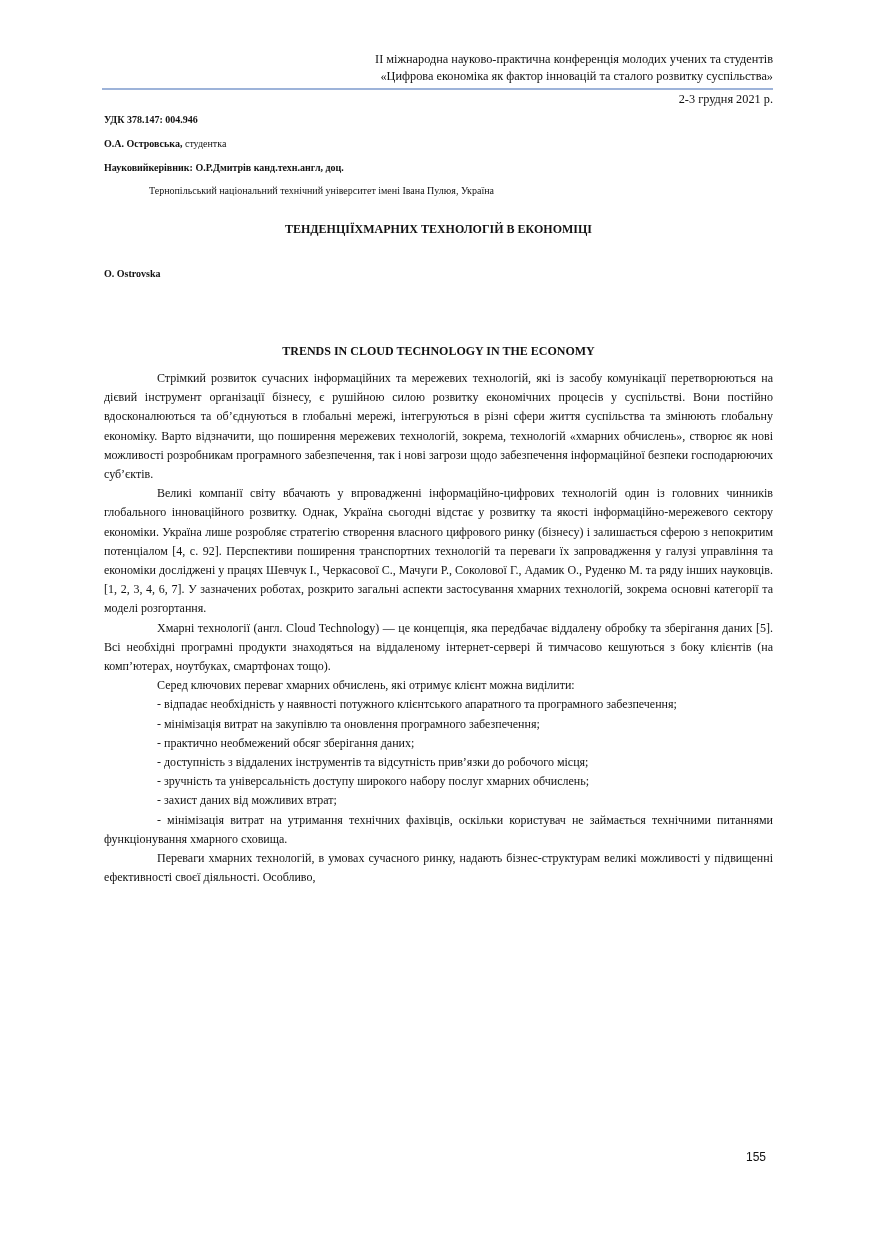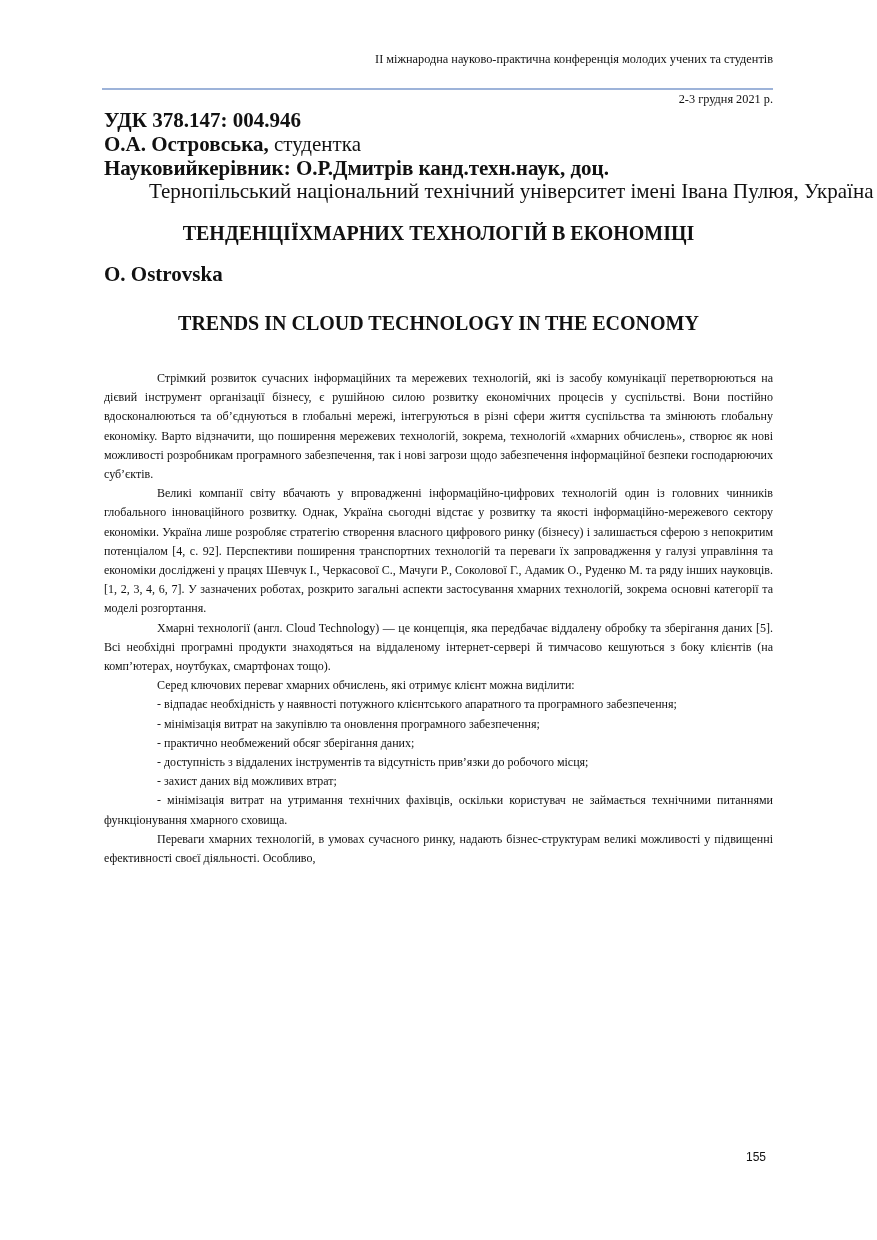--- a/index.html
+++ b/index.html
@@ -4,57 +4,59 @@
 <style>
   html, body { margin: 0; padding: 0; background: #ffffff; }
   body { width: 877px; height: 1240px; position: relative; overflow: hidden;
          font-family: "Liberation Serif", serif; color: #111; }
   .page { position: absolute; left: 0; top: 0; width: 877px; height: 1240px; border-radius: 15px; }
   .hdr { position: absolute; right: 104px; text-align: right; font-size: 12.3px; line-height: 17px; }
   .hdr1 { top: 51px; }
   .hdr2 { top: 68px; }
   .rule { position: absolute; left: 102px; width: 671px; top: 88px; height: 2px; background: #9db3d9; }
   .hdr3 { top: 91px; margin-left: 36px; }
-  .meta { position: absolute; left: 104px; font-size: 21px; line-height: 24px; }
+  .meta { position: absolute; left: 104px; font-size: 10px; line-height: 24px; }
   .b { font-weight: bold; }
-  .title { position: absolute; left: 0; width: 877px; text-align: center; font-weight: bold; font-size: 20px; font-family: Liberation Serif, serif; }
+  .title { position: absolute; left: 0; width: 877px; text-align: center; font-weight: bold; font-size: 12px; font-family: Liberation Serif, serif; }
   .body { position: absolute; left: 104px; width: 669px; top: 369px; font-size: 12px; line-height: 19.2px;
           text-align: justify; }
   .body p { margin: 0; text-indent: 53px; }
   .pgnum { position: absolute; left: 746px; top: 1150px; font-family: "Liberation Sans", sans-serif; font-size: 12px; }
 </style>
 </head>
 <body>
 
 <div class="page">
   <div class="hdr hdr1">ІІ міжнародна науково-практична конференція молодих учених та студентів</div>
+  <div class="hdr hdr2">«Цифрова економіка як фактор інновацій та сталого розвитку суспільства»</div>
   <div class="rule"></div>
   <div class="hdr hdr3">2-3 грудня 2021 р.</div>
 
   <div class="meta b" style="top:108px;">УДК 378.147: 004.946</div>
   <div class="meta" style="top:132px;">
     <span class="b">О.А. Островська,</span><span> студентка</span>
   </div>
-  <div class="meta b" style="top:156px;">Науковийкерівник: О.Р.Дмитрів канд.техн.наук, доц.</div>
+  <div class="meta b" style="top:156px;">Науковийкерівник: О.Р.Дмитрів канд.техн.англ, доц.</div>
   <div class="meta" style="top:179px;margin-left:45px;">Тернопільський національний технічний університет імені Івана Пулюя, Україна</div>
 
   <div class="title" style="top:222px;">ТЕНДЕНЦІЇХМАРНИХ ТЕХНОЛОГІЙ В ЕКОНОМІЦІ</div>
 
   <div class="meta b" style="top:262px;">O. Ostrovska</div>
 
-  <div class="title" style="top:312px;text-align:center;">TRENDS IN CLOUD TECHNOLOGY IN THE ECONOMY</div>
+  <div class="title" style="top:344px;text-align:center;">TRENDS IN CLOUD TECHNOLOGY IN THE ECONOMY</div>
 
   <div class="body">
     <p>Стрімкий розвиток сучасних інформаційних та мережевих технологій, які із засобу комунікації перетворюються на дієвий інструмент організації бізнесу, є рушійною силою розвитку економічних процесів у суспільстві. Вони постійно вдосконалюються та об’єднуються в глобальні мережі, інтегруються в різні сфери життя суспільства та змінюють глобальну економіку. Варто відзначити, що поширення мережевих технологій, зокрема, технологій «хмарних обчислень», створює як нові можливості розробникам програмного забезпечення, так і нові загрози щодо забезпечення інформаційної безпеки господарюючих суб’єктів.</p>
     <p>Великі компанії світу вбачають у впровадженні інформаційно-цифрових технологій один із головних чинників глобального інноваційного розвитку. Однак, Україна сьогодні відстає у розвитку та якості інформаційно-мережевого сектору економіки. Україна лише розробляє стратегію створення власного цифрового ринку (бізнесу) і залишається сферою з непокритим потенціалом [4, с. 92]. Перспективи поширення транспортних технологій та переваги їх запровадження у галузі управління та економіки досліджені у працях Шевчук І., Черкасової С., Мачуги Р., Соколової Г., Адамик О., Руденко М. та ряду інших науковців. [1, 2, 3, 4, 6, 7]. У зазначених роботах, розкрито загальні аспекти застосування хмарних технологій, зокрема основні категорії та моделі розгортання.</p>
     <p>Хмарні технології (англ. Cloud Technology) — це концепція, яка передбачає віддалену обробку та зберігання даних [5]. Всі необхідні програмні продукти знаходяться на віддаленому інтернет-сервері й тимчасово кешуються з боку клієнтів (на комп’ютерах, ноутбуках, смартфонах тощо).</p>
     <p>Серед ключових переваг хмарних обчислень, які отримує клієнт можна виділити:</p>
     <p>- відпадає необхідність у наявності потужного клієнтського апаратного та програмного забезпечення;</p>
     <p>- мінімізація витрат на закупівлю та оновлення програмного забезпечення;</p>
     <p>- практично необмежений обсяг зберігання даних;</p>
     <p>- доступність з віддалених інструментів та відсутність прив’язки до робочого місця;</p>
+    <p>- зручність та універсальність доступу широкого набору послуг хмарних обчислень;</p>
     <p>- захист даних від можливих втрат;</p>
     <p>- мінімізація витрат на утримання технічних фахівців, оскільки користувач не займається технічними питаннями функціонування хмарного сховища.</p>
     <p>Переваги хмарних технологій, в умовах сучасного ринку, надають бізнес-структурам великі можливості у підвищенні ефективності своєї діяльності. Особливо,</p>
   </div>
 
   <div class="pgnum">155</div>
 </div>
 
 </body></html>

